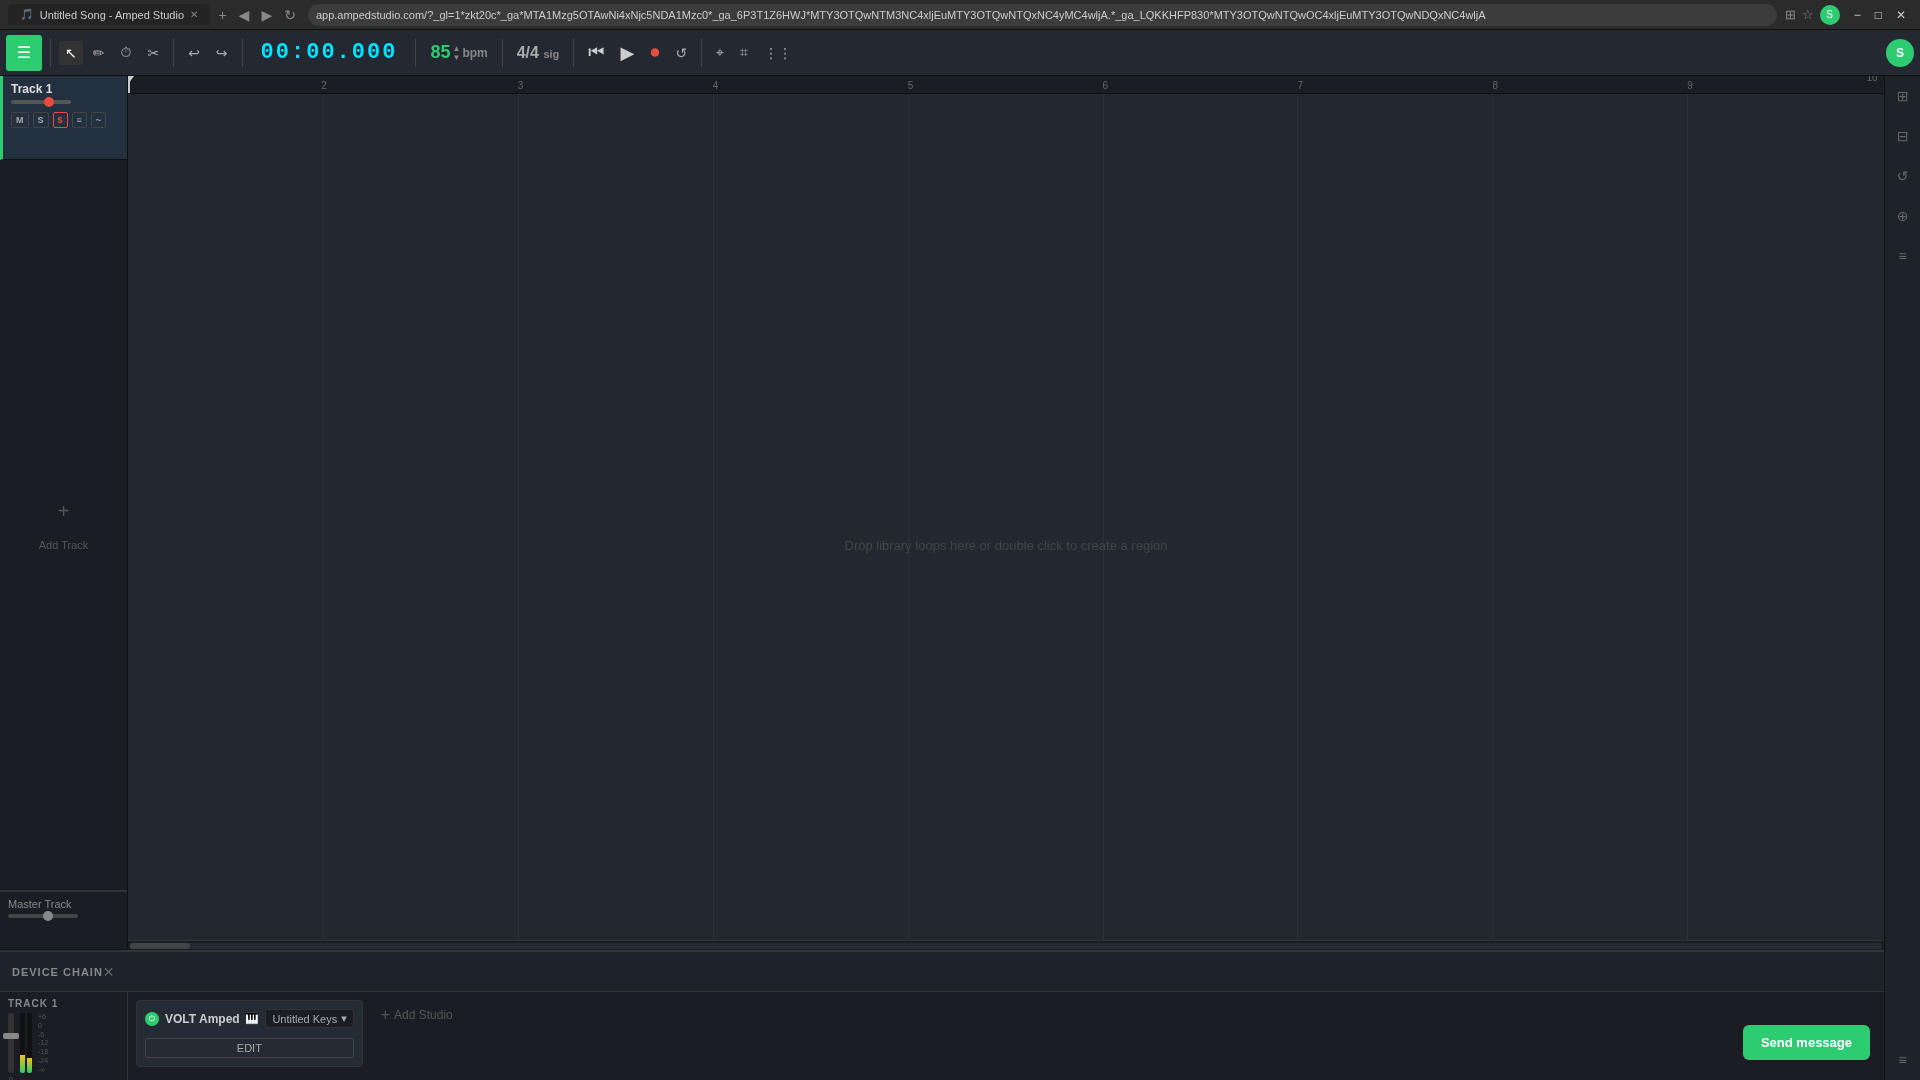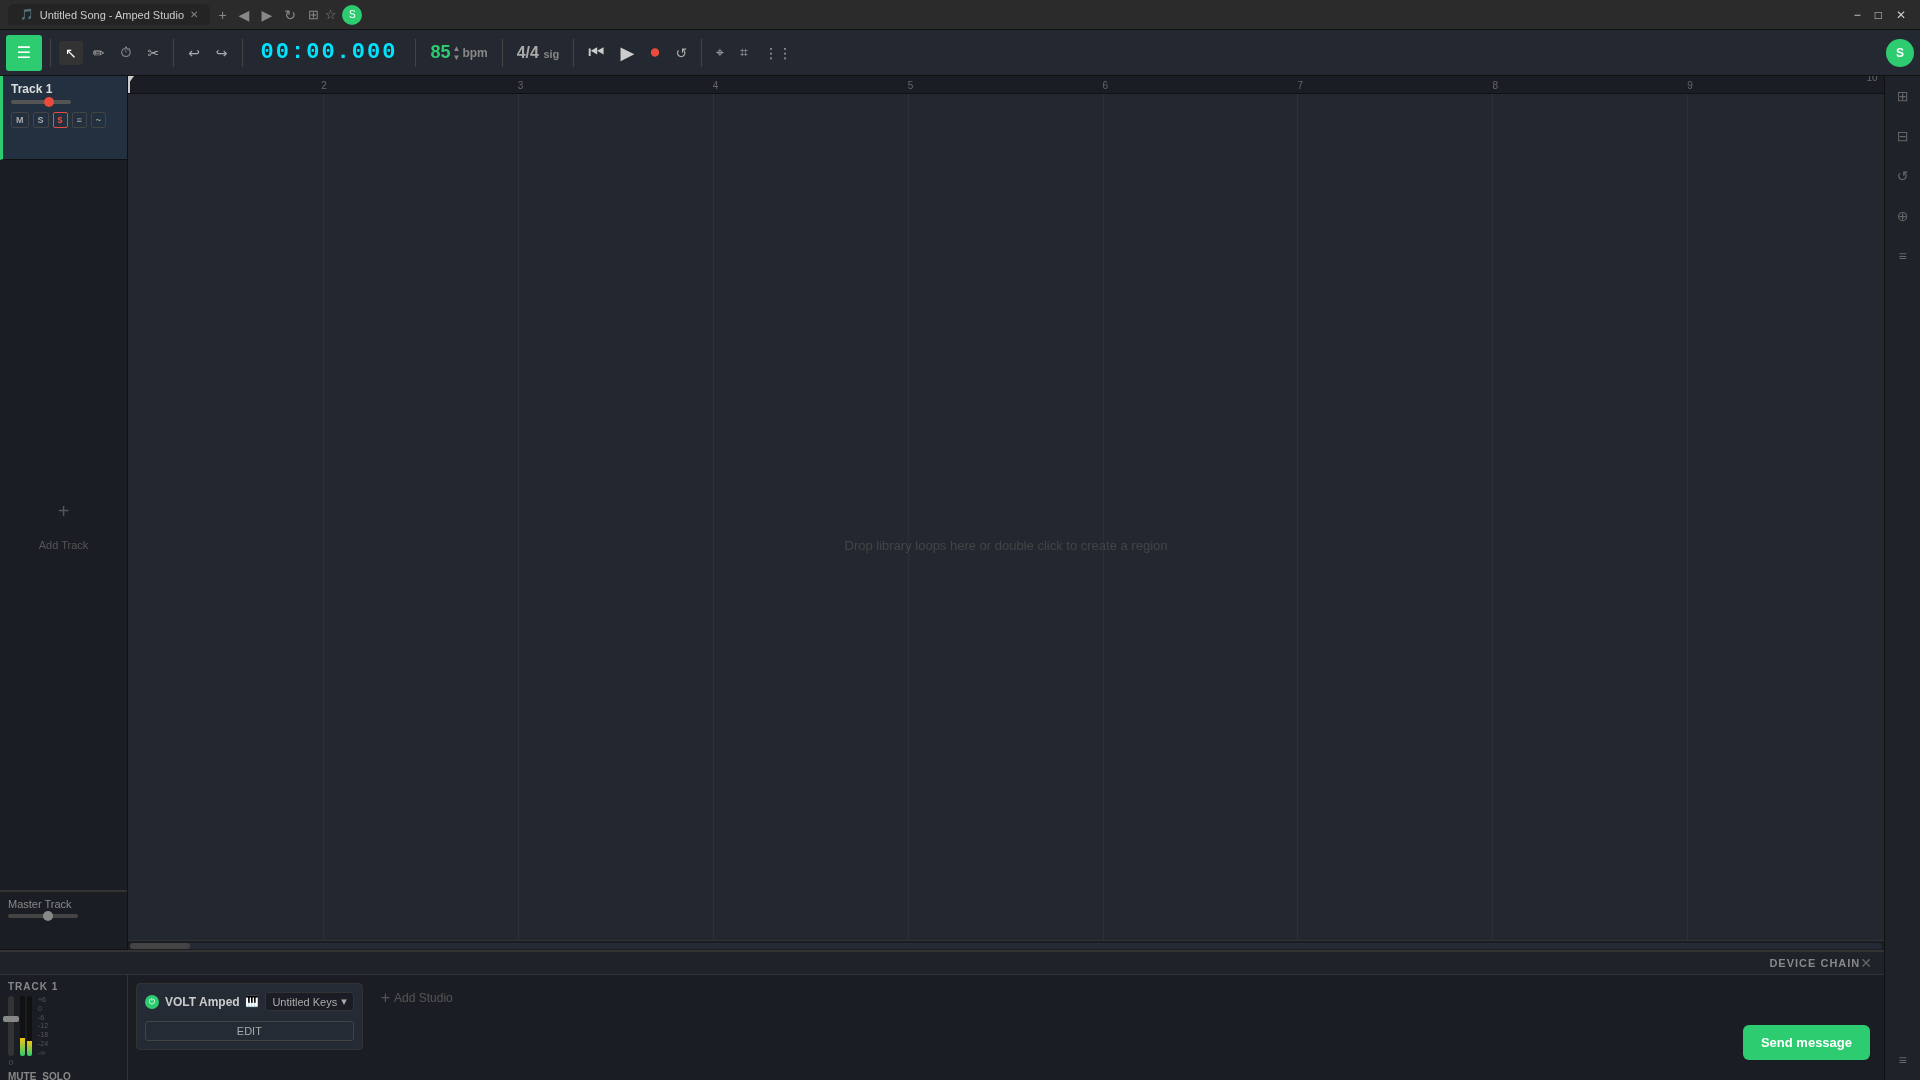--- a/index.html
+++ b/index.html
@@ -71,21 +71,21 @@
     .grid-col { position: absolute; top: 0; bottom: 0; width: 1px; background: #2a2f38; }
 
     
     .master-track-header { height: 60px; background: #1a1e24; border-top: 2px solid #333; border-bottom: 1px solid #111; padding: 6px 8px; }
     .master-track-label { font-size: 11px; color: #888; margin-bottom: 4px; }
     .master-volume { width: 70px; height: 4px; background: #444; border-radius: 2px; position: relative; }
     .master-knob { width: 10px; height: 10px; background: #888; border-radius: 50%; position: absolute; top: -3px; left: 50%; }
 
     
     .bottom-section { height: 130px; background: #1a1e24; border-top: 2px solid #333; display: flex; flex-direction: column; }
-    .bottom-header { display: flex; align-items: center; justify-content: flex-end; padding: 4px 12px; background: #1e2229; border-bottom: 1px solid #333; height: 23px; }
+    .bottom-header { display: flex; align-items: center; justify-content: flex-start; padding: 4px 12px; background: #1e2229; border-bottom: 1px solid #333; height: 40px; }
     .bottom-header-title { font-size: 11px; font-weight: bold; color: #888; letter-spacing: 1px; }
     .close-btn { background: none; border: none; color: #666; cursor: pointer; font-size: 14px; }
 
     .device-box { background: #252b35; border: 1px solid #333; border-radius: 4px; padding: 8px; min-width: 180px; display: flex; flex-direction: column; gap: 6px; }
     .device-header { display: flex; align-items: center; gap: 6px; }
     .power-btn { width: 14px; height: 14px; border-radius: 50%; background: #2ecc71; border: none; cursor: pointer; display: flex; align-items: center; justify-content: center; font-size: 8px; color: #fff; }
     .device-name { font-size: 12px; font-weight: bold; color: #ccc; }
     .device-icon { color: #888; font-size: 11px; }
     .device-dropdown { display: flex; align-items: center; gap: 4px; background: #1a1e24; border: 1px solid #333; padding: 2px 6px; border-radius: 3px; cursor: pointer; font-size: 11px; color: #aaa; }
     .edit-btn { background: #252b35; border: 1px solid #444; color: #aaa; padding: 3px 12px; font-size: 11px; cursor: pointer; border-radius: 3px; text-align: center; margin-top: 4px; }
@@ -108,20 +108,21 @@
     <span style="color:#2ecc71; font-size:11px;">🎵</span>
     <span>Untitled Song - Amped Studio</span>
     <span class="tab-close">✕</span>
   </div>
   <span class="tab-new">+</span>
   <div class="browser-controls">
     <button class="browser-btn">◀</button>
     <button class="browser-btn">▶</button>
     <button class="browser-btn">↻</button>
   </div>
+  <input class="browser-url" readonly="" value="app.ampedstudio.com/?_gl=1*zkt20c*_ga*MTA1Mzg5OTAwNi4xNjc5NDA1Mzc0*_ga_6P3T1Z6HWJ*MTY3OTQwNTM3NC4xljEuMTY3OTQwNTQxNC4yMC4wljA.*_ga_LQKKHFP830*MTY3OTQwNTQwOC4xljEuMTY3OTQwNDQxNC4wljA" style="">
   <div class="browser-icons">
     <span>⊞</span>
     <span>☆</span>
     <span style="width:20px;height:20px;border-radius:50%;background:#2ecc71;display:inline-flex;align-items:center;justify-content:center;color:white;font-size:10px;">S</span>
   </div>
   <div class="win-controls">
     <button class="win-btn">−</button>
     <button class="win-btn">□</button>
     <button class="win-btn">✕</button>
   </div>

